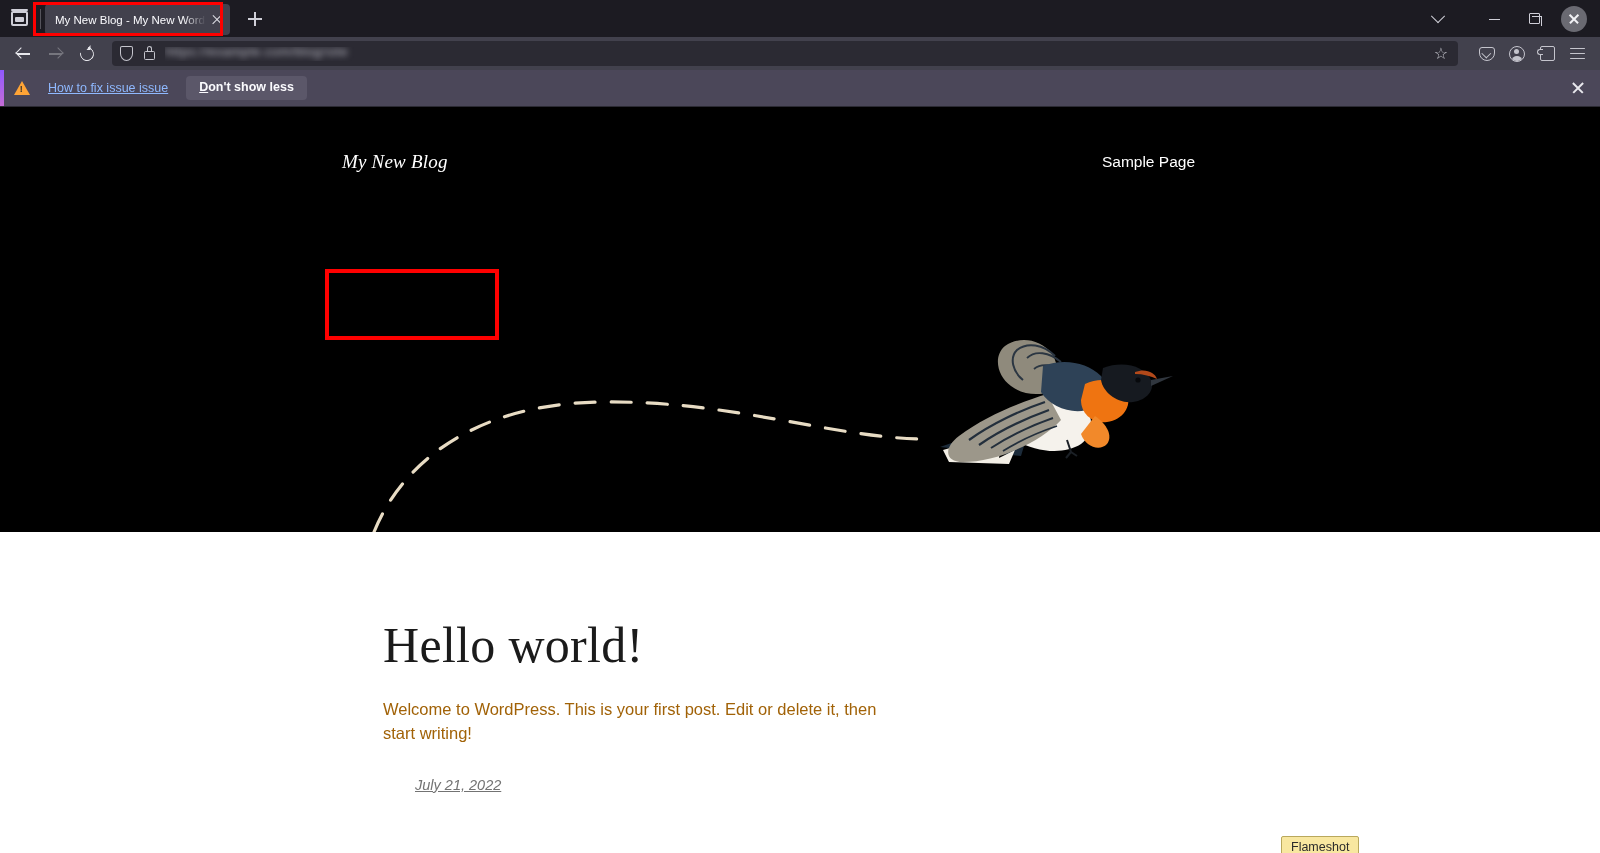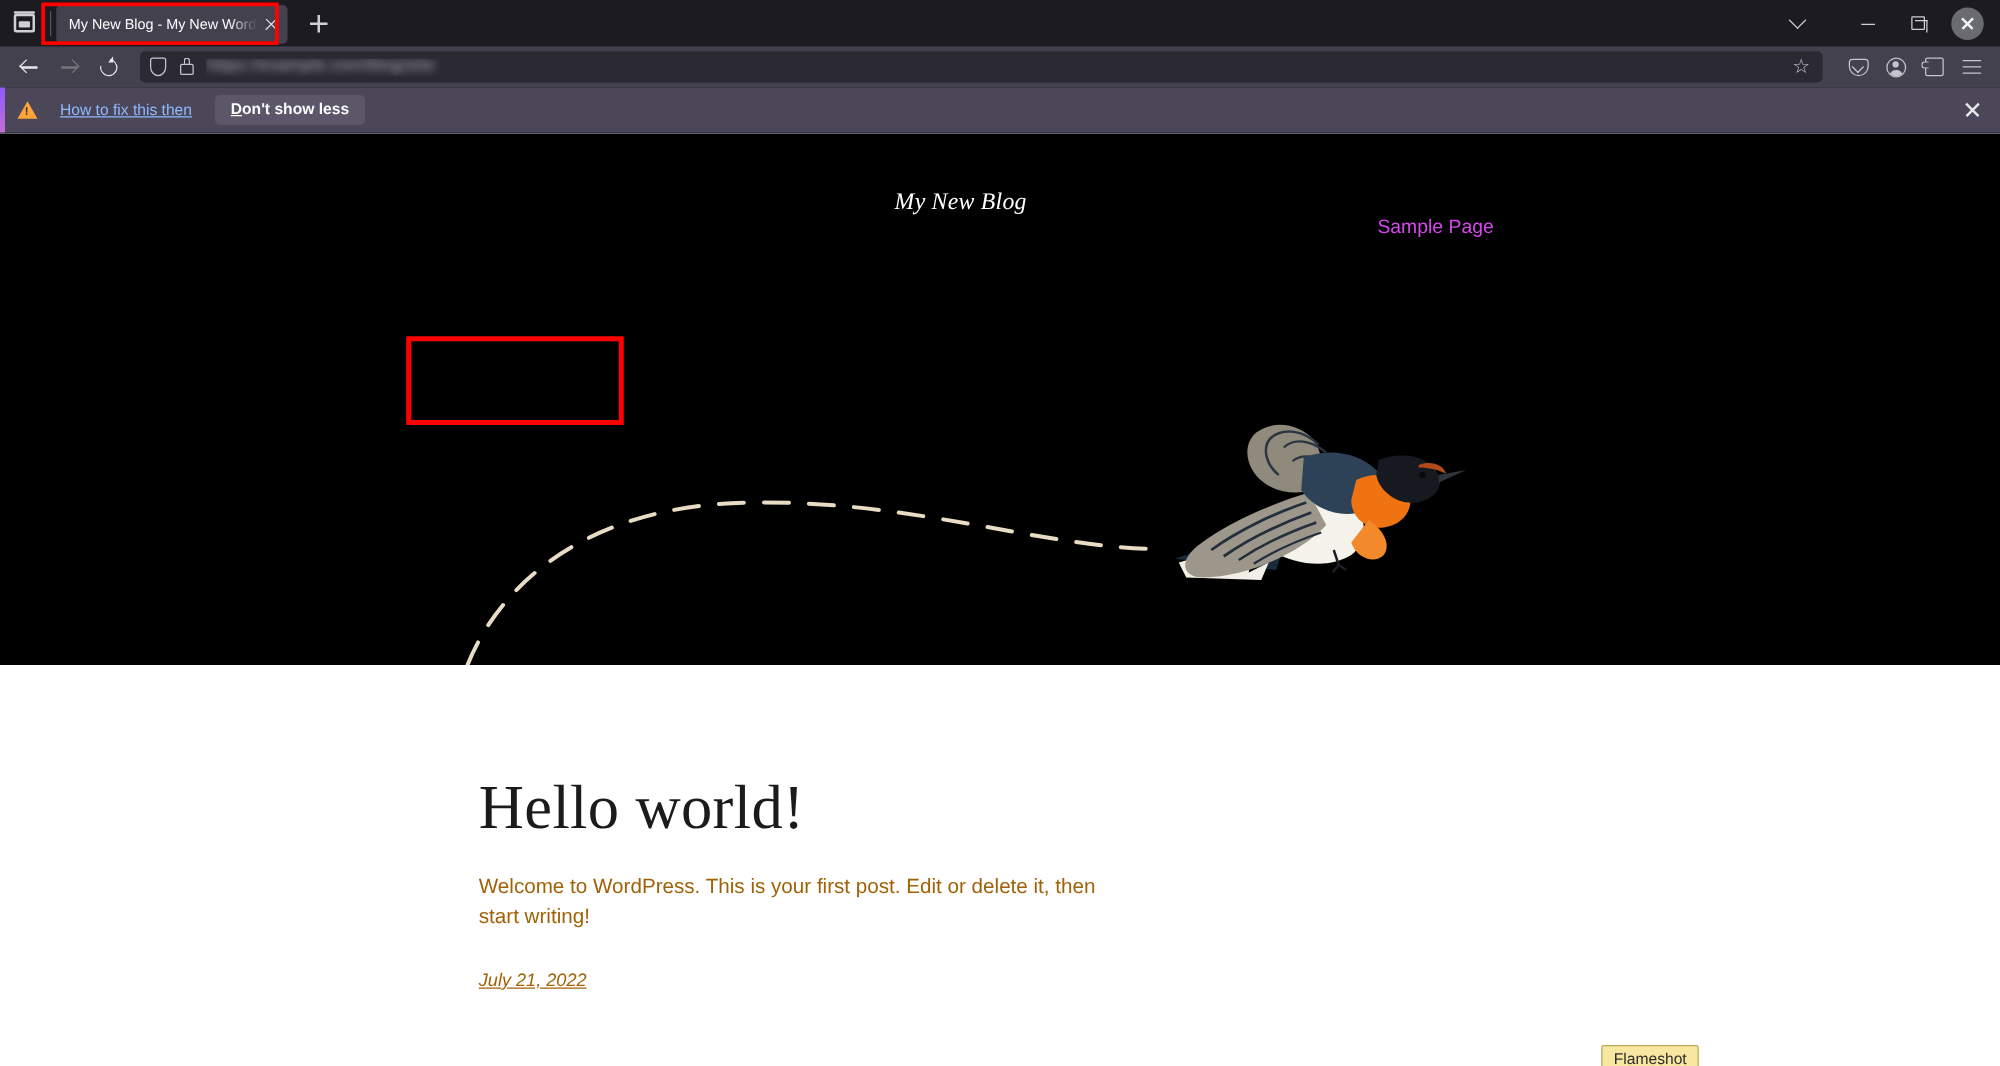--- a/index.html
+++ b/index.html
@@ -451,34 +451,33 @@
   }
 
   .site-header {
     display: flex;
     align-items: center;
     padding-top: 44px;
     padding-left: 342px;
     padding-right: 405px;
     position: relative;
     z-index: 4;
-    flex-direction: column;
   }
   .site-title {
     color: #ffffff;
     font-family: "Liberation Serif", serif;
     font-style: italic;
     font-size: 19px;
     letter-spacing: 0.2px;
   }
   .nav-links {
     margin-left: auto;
   }
   .nav-link {
-    color: #d946ef;
+    color: #ffffff;
     font-size: 15.5px;
     font-family: "Liberation Sans", sans-serif;
   }
   
   .title-highlight {
     position: absolute;
     left: 325px;
     top: 162px;
     width: 174px;
     height: 71px;
@@ -512,23 +511,24 @@
   }
   .post-body {
     font-size: 16.5px;
     color: #a16207;
     line-height: 1.45;
     max-width: 497px;
     margin: 0 0 30px 0;
   }
   .post-date {
     font-size: 14.5px;
-    color: #a16207;
+    color: #737373;
     font-style: italic;
     text-decoration: underline;
+    margin-left: 32px;
   }
 
   
   .flameshot-tip {
     position: absolute;
     left: 1281px;
     top: 836px;
     background: #f8e7a0;
     border: 1px solid #b9a85c;
     border-radius: 2px;
@@ -611,21 +611,21 @@
             <span></span>
             <span></span>
         </div>
       </div>
     </div>
   </div>
 
   <div class="notif">
     <div class="notif-accent"></div>
     <div class="warn-icon"></div>
-    <span class="notif-link">How to fix this then</span>
+    <span class="notif-link">How to fix issue issue</span>
     <span class="notif-btn"><u>D</u><span>on't show less</span></span>
     <div class="notif-close"></div>
   </div>
 
   <div class="viewport">
 
     <div class="hero">
 
       <svg class="hero-art" viewBox="0 0 1600 425" preserveAspectRatio="none">
 

